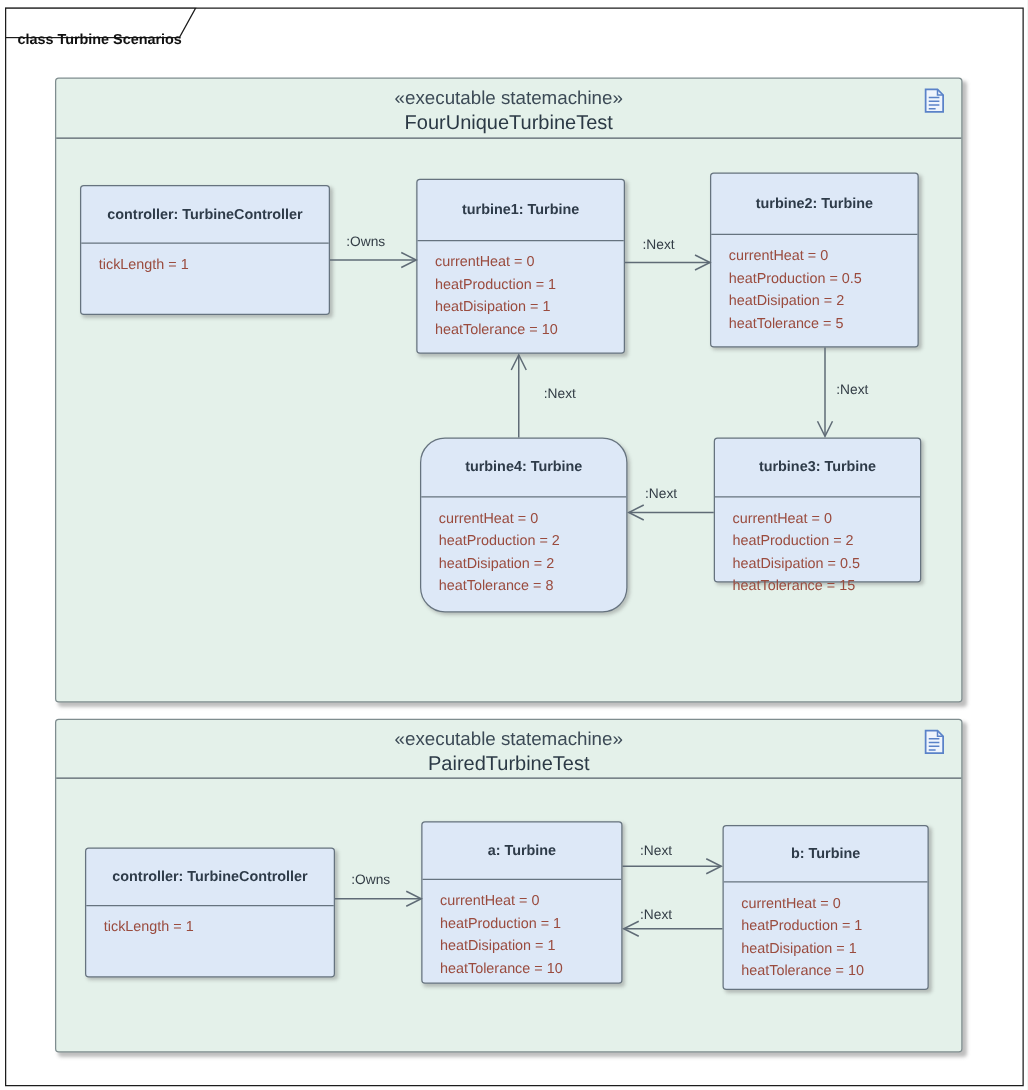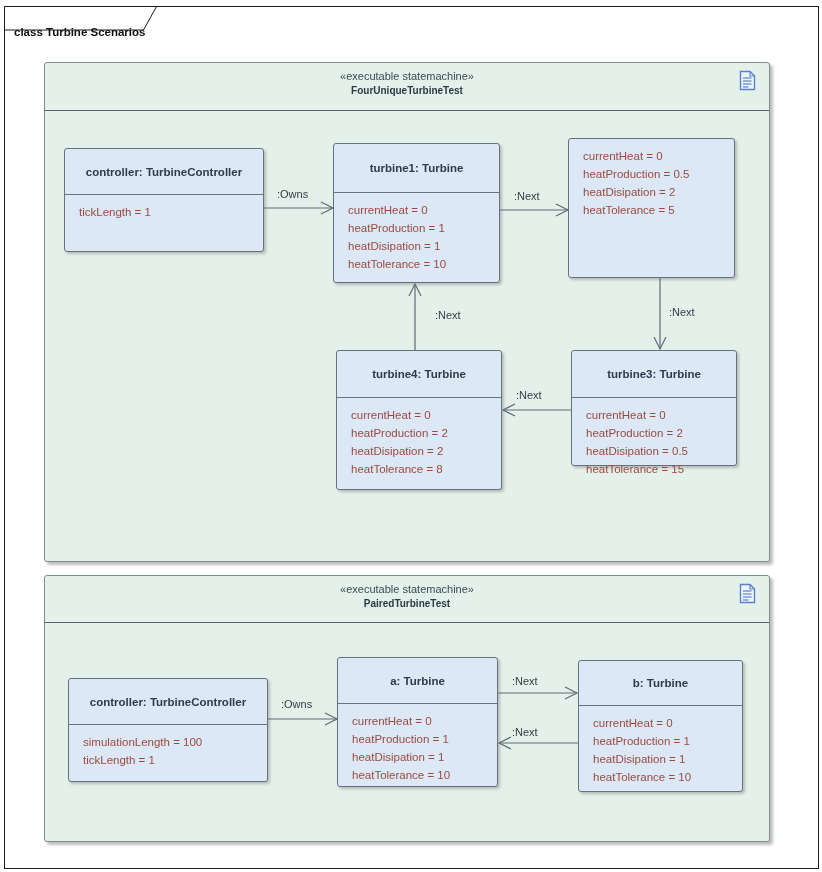--- a/index.html
+++ b/index.html
@@ -20,22 +20,22 @@
   }
   
   .frame{
     position:absolute;background:#e4f1ea;border:1px solid #7f8d8f;border-radius:3px;
     box-shadow:3px 3px 3px rgba(110,110,110,.45);
   }
   .frame-header{
     position:absolute;left:0;top:0;width:100%;border-bottom:1px solid #55606a;
     text-align:center;padding-top:7px;box-sizing:border-box;
   }
-  .frame-stereo{font-size:11px;color:#3c4a56;}
-  .frame-name{font-size:10px;font-weight:bold;color:#2b3945;margin-top:3px;}
+  .frame-stereo{font-size:15px;color:#3c4a56;}
+  .frame-name{font-size:16px;font-weight:normal;color:#2b3945;margin-top:3px;}
   .doc-icon{position:absolute;top:7px;right:13px;width:17px;height:21px;}
   
   .box{
     position:absolute;background:#dde8f7;border:1px solid#66737f;border-radius:3px;
     box-shadow:2px 2px 3px rgba(110,110,110,.4);box-sizing:border-box;
   }
   .box-title{
     display:flex;align-items:center;justify-content:center;
     font-size:11.5px;font-weight:bold;color:#2e3b49;border-bottom:1px solid #66737f;
     box-sizing:border-box;
@@ -89,39 +89,40 @@
   <div class="box-title" style="height:49px;text-align:right;">turbine1: Turbine</div>
   <div class="box-attrs">
     <div class="attr">currentHeat = 0</div>
     <div class="attr">heatProduction = 1</div>
     <div class="attr">heatDisipation = 1</div>
     <div class="attr">heatTolerance = 10</div>
   </div>
 </div>
 
 <div class="box" style="left:568px;top:138px;width:167px;height:140px;">
+  <div class="box-title" style="height:49px;">turbine2: Turbine</div>
   <div class="box-attrs">
     <div class="attr">currentHeat = 0</div>
     <div class="attr">heatProduction = 0.5</div>
     <div class="attr">heatDisipation = 2</div>
     <div class="attr">heatTolerance = 5</div>
   </div>
 </div>
 
 <div class="box" style="left:571px;top:350px;width:166px;height:116px;">
   <div class="box-title" style="height:47px;">turbine3: Turbine</div>
   <div class="box-attrs">
     <div class="attr">currentHeat = 0</div>
     <div class="attr">heatProduction = 2</div>
     <div class="attr">heatDisipation = 0.5</div>
     <div class="attr">heatTolerance = 15</div>
   </div>
 </div>
 
-<div class="box" style="left:336px;top:350px;width:166px;height:140px;">
+<div class="box" style="left:336px;top:350px;width:166px;height:140px;border-radius:20px;">
   <div class="box-title" style="height:47px;">turbine4: Turbine</div>
   <div class="box-attrs">
     <div class="attr">currentHeat = 0</div>
     <div class="attr">heatProduction = 2</div>
     <div class="attr">heatDisipation = 2</div>
     <div class="attr">heatTolerance = 8</div>
   </div>
 </div>
 
 <div class="frame" style="left:44px;top:575px;width:724px;height:265px;">
@@ -137,21 +138,20 @@
       <line x1="4" y1="11" x2="12.5" y2="11" stroke="#5a82c8" stroke-width="1.2"></line>
       <line x1="4" y1="14" x2="12.5" y2="14" stroke="#5a82c8" stroke-width="1.2"></line>
       <line x1="4" y1="17" x2="9.5" y2="17" stroke="#5a82c8" stroke-width="1.2"></line>
     </svg>
   </span>
 </div>
 
 <div class="box" style="left:68px;top:678px;width:200px;height:104px;">
   <div class="box-title" style="height:46px;">controller: TurbineController</div>
   <div class="box-attrs">
-    <div class="attr">simulationLength = 100</div>
     <div class="attr">tickLength = 1</div>
   </div>
 </div>
 
 <div class="box" style="left:337px;top:657px;width:161px;height:130px;">
   <div class="box-title" style="height:46px;">a: Turbine</div>
   <div class="box-attrs">
     <div class="attr">currentHeat = 0</div>
     <div class="attr">heatProduction = 1</div>
     <div class="attr">heatDisipation = 1</div>

